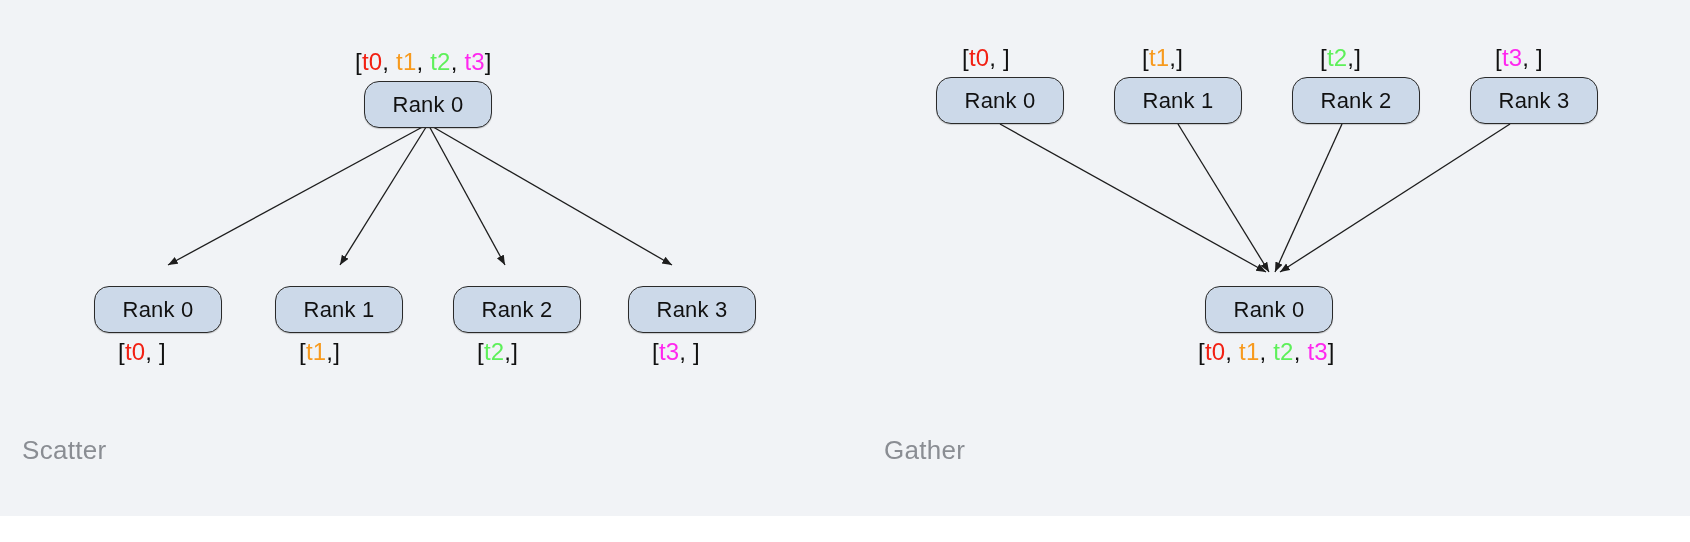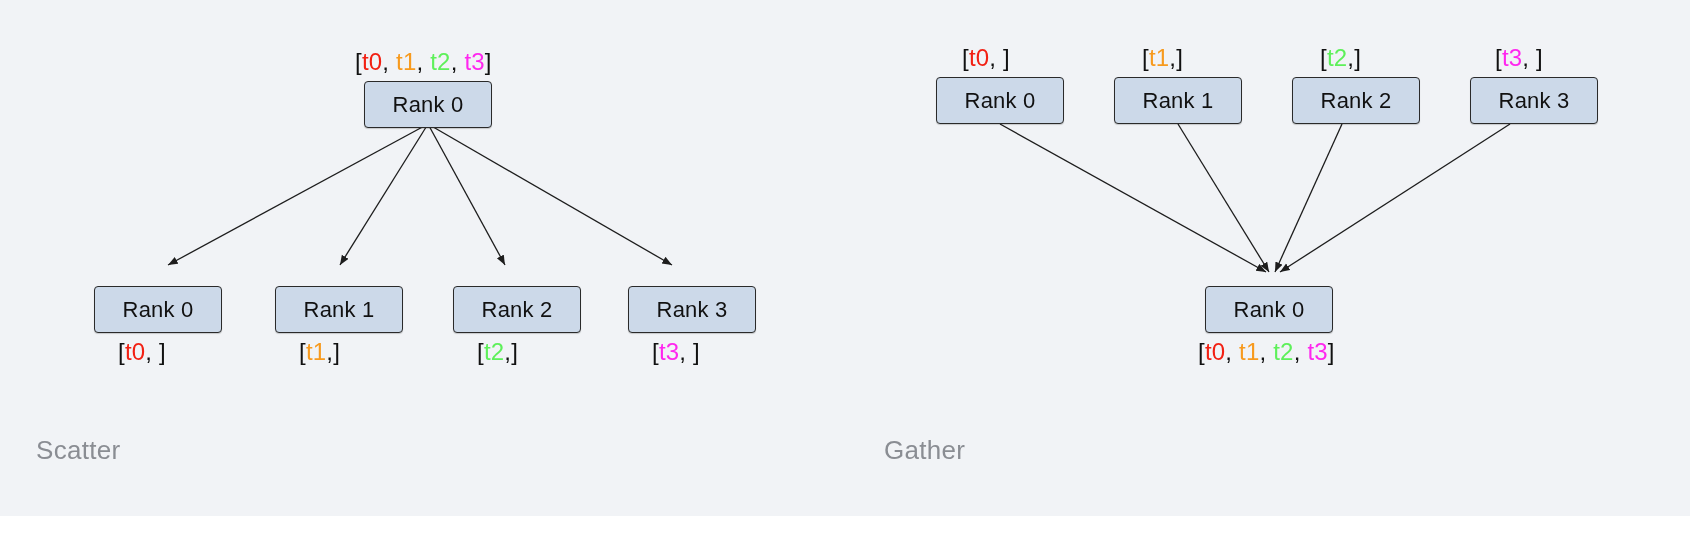--- a/index.html
+++ b/index.html
@@ -28,21 +28,21 @@
     height: 26px;
     background: #ffffff;
   }
 
   
   .node {
     position: absolute;
     box-sizing: border-box;
     background: #ccd9e9;
     border: 1.6px solid #2a2a2a;
-    border-radius: 4px;
+    border-radius: 15px;
     display: flex;
     align-items: center;
     justify-content: center;
     color: #111111;
     font-size: 23px;
     letter-spacing: 0.2px;
     font-family: "Liberation Sans", sans-serif;
     box-shadow: 0 1px 1px rgba(0,0,0,0.18);
   }
   .node-small { width: 128px; height: 47px; font-size: 22px; }
@@ -123,21 +123,21 @@
     </div>
   <div class="node node-small" style="left:628px; top:286px;">
       <span>Rank 3</span>
     </div>
 
   <div class="tlabel" style="left:118px; top:338px;"><span class="br">[</span><span class="t0">t0</span><span class="br">, ]</span></div>
   <div class="tlabel" style="left:299px; top:338px;"><span class="br">[</span><span class="t1">t1</span><span class="br">,]</span></div>
   <div class="tlabel" style="left:477px; top:338px;"><span class="br">[</span><span class="t2">t2</span><span class="br">,]</span></div>
   <div class="tlabel" style="left:652px; top:338px;"><span class="br">[</span><span class="t3">t3</span><span class="br">, ]</span></div>
 
-  <div class="caption" style="left:36px; top:435px;">Scatter</div>
+  <div class="caption" style="left:22px; top:435px;">Scatter</div>
 
   <div class="tlabel" style="left:962px; top:44px;"><span class="br">[</span><span class="t0">t0</span><span class="br">, ]</span></div>
   <div class="tlabel" style="left:1142px; top:44px;"><span class="br">[</span><span class="t1">t1</span><span class="br">,]</span></div>
   <div class="tlabel" style="left:1320px; top:44px;"><span class="br">[</span><span class="t2">t2</span><span class="br">,]</span></div>
   <div class="tlabel" style="left:1495px; top:44px;"><span class="br">[</span><span class="t3">t3</span><span class="br">, ]</span></div>
 
   <div class="node node-small" style="left:936px; top:77px;">
       <span>Rank 0</span>
     </div>
   <div class="node node-small" style="left:1114px; top:77px;">

